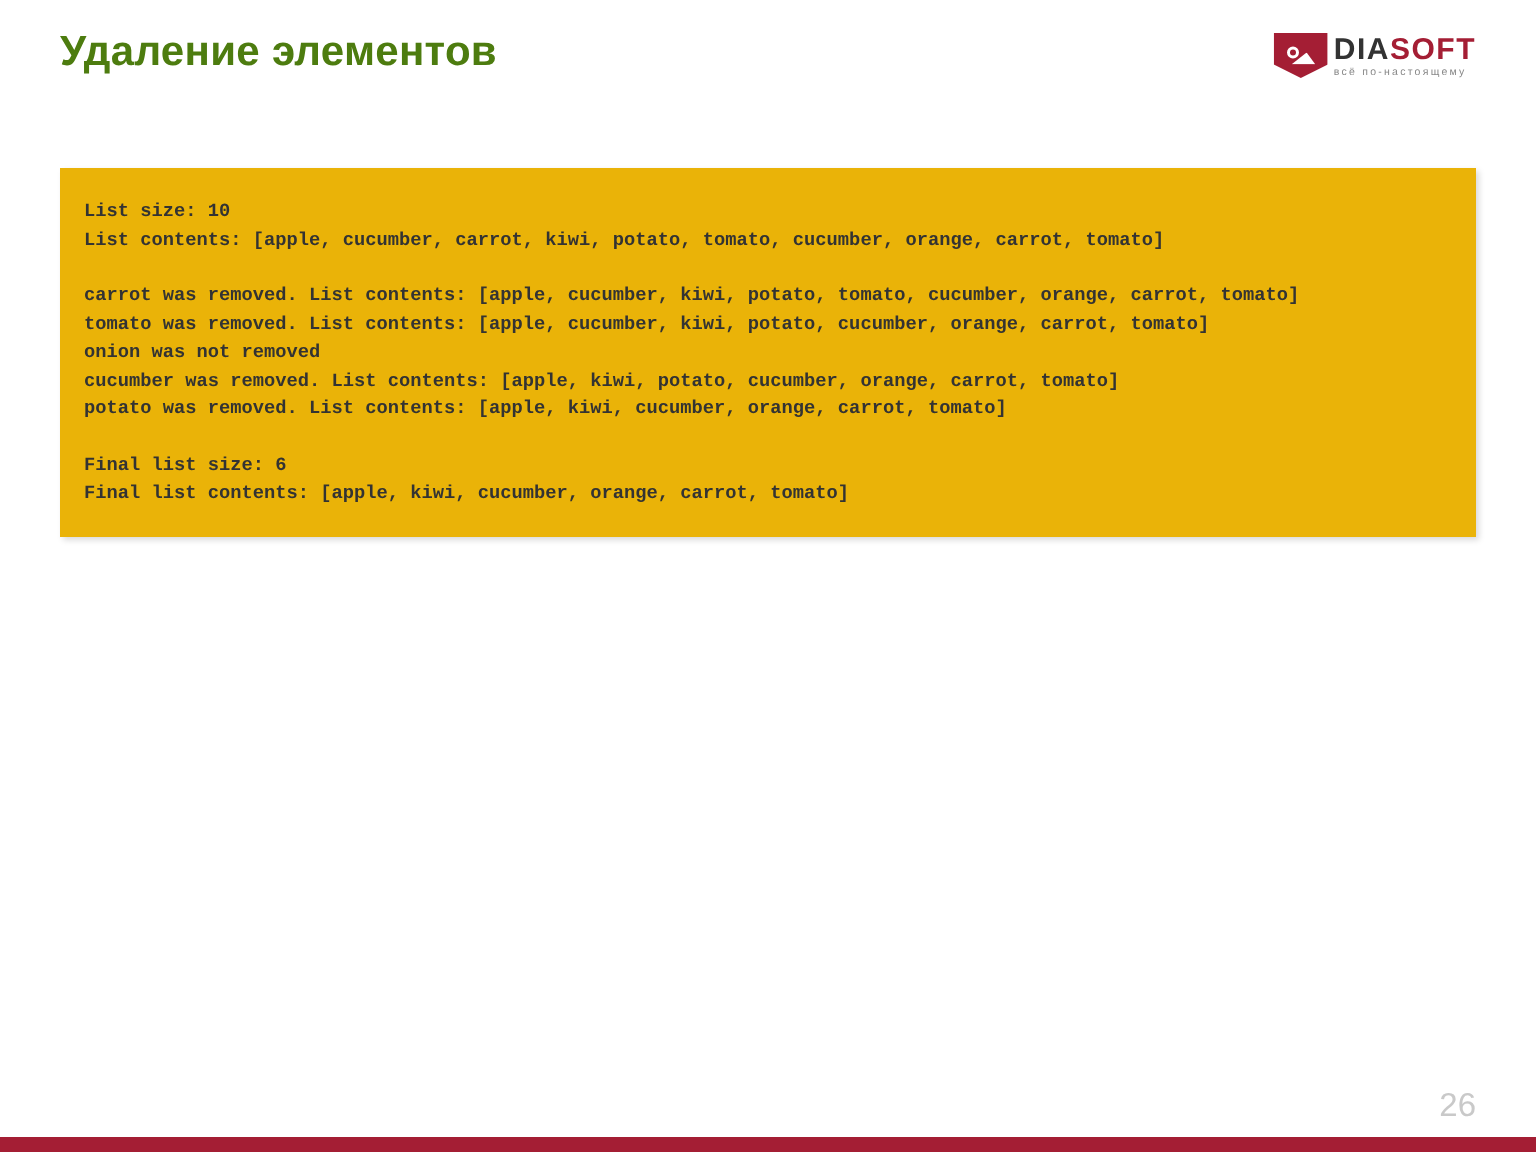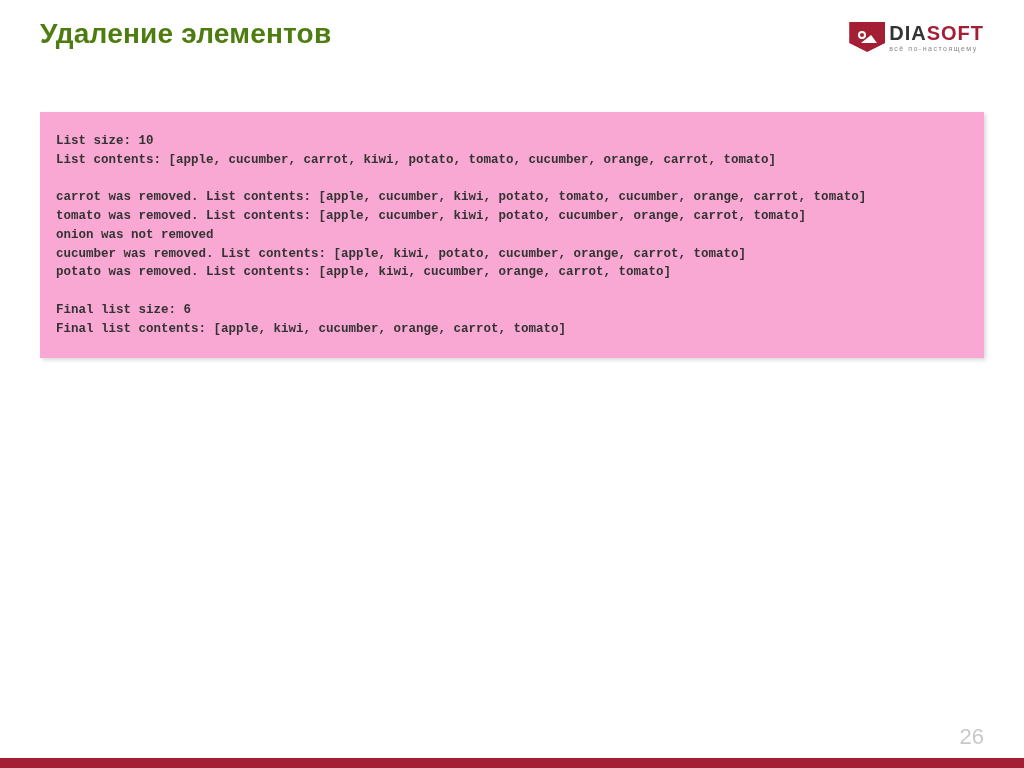--- a/index.html
+++ b/index.html
@@ -87,21 +87,21 @@
       color: #a41e34;
     }
     .logo-tag {
       font-size: 7px;
       color: #888888;
       letter-spacing: 1.5px;
       margin-top: 2px;
     }
     .code-block {
       margin: 60px 40px 0 40px;
-      background: #f9a8d4;
+      background: #eab308;
       padding: 20px 16px;
       font-family: "Courier New", Courier, monospace;
       font-size: 12.5px;
       font-weight: 700;
       color: #333333;
       line-height: 1.5;
       white-space: pre-wrap;
       box-shadow: 2px 2px 4px rgba(0,0,0,0.15);
     }
     .footer {

